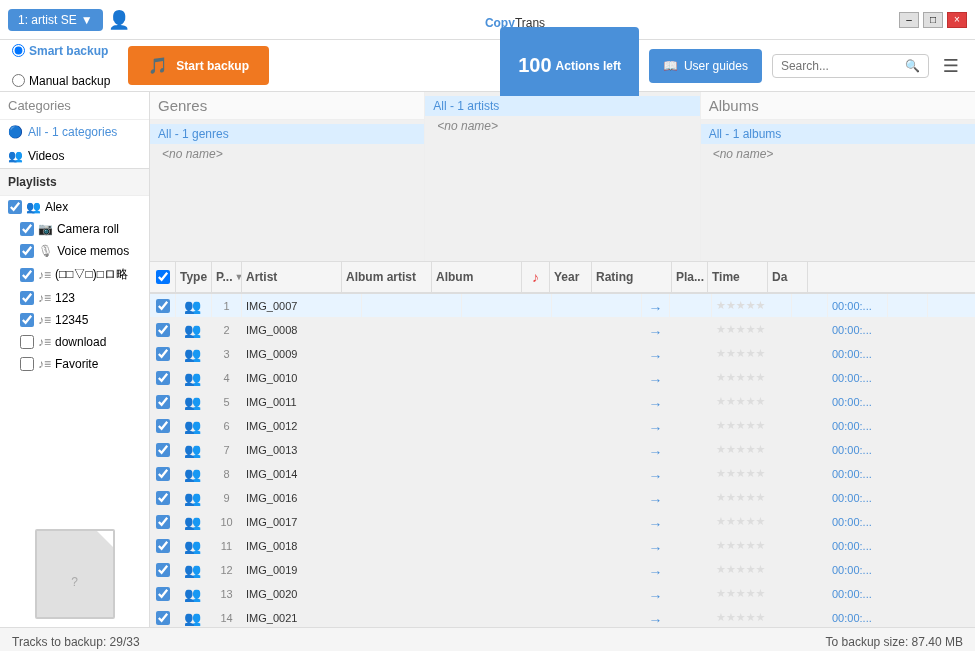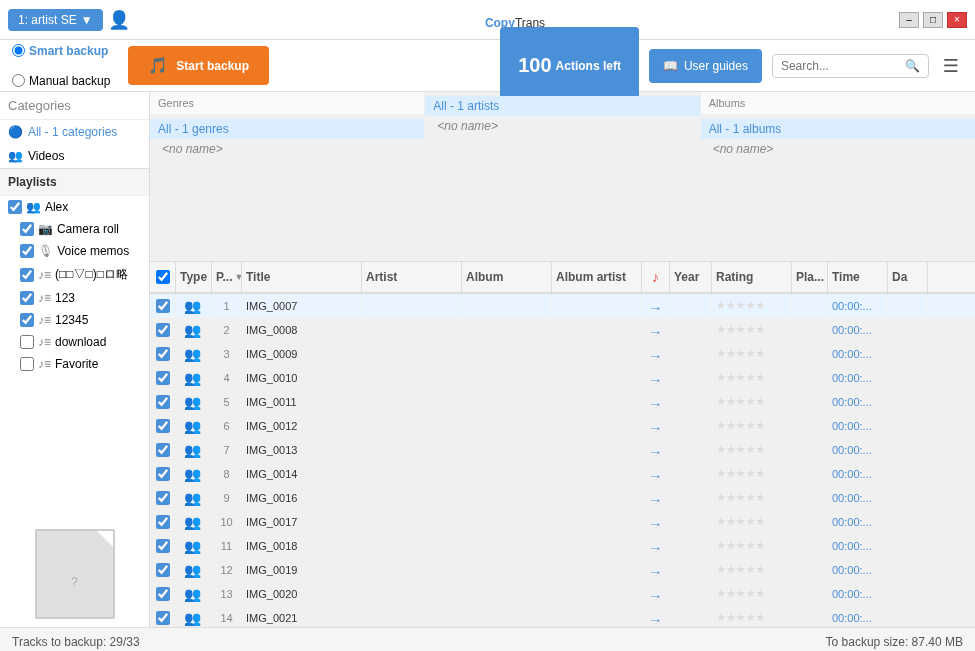--- a/index.html
+++ b/index.html
@@ -88,21 +88,21 @@
     }
     .unknown-file-icon::before {
       content: ''; position: absolute; top: 0; right: 0;
       width: 0; height: 0;
       border-left: 16px solid transparent;
       border-top: 16px solid #fff;
     }
     .cat-panels { display: flex; height: 170px; border-bottom: 1px solid #ddd; }
     .cat-panel { flex: 1; border-right: 1px solid #eee; display: flex; flex-direction: column; }
     .cat-panel:last-child { border-right: none; }
-    .cat-panel-header { padding: 5px 8px; font-size: 11px; color: #888; border-bottom: 1px solid #eee; background: #fafafa; }
+    .cat-panel-header { padding: 5px 8px; font-size: 15px; color: #888; border-bottom: 1px solid #eee; background: #fafafa; }
     .cat-panel-list { padding: 4px 0; }
     .cat-panel-item { padding: 3px 8px; cursor: pointer; }
     .cat-panel-item.active { background: #dbeeff; color: #4a90d9; }
     .cat-panel-item.sub { color: #888; padding-left: 12px; font-style: italic; }
 
     
     .table-area { flex: 1; display: flex; flex-direction: column; overflow: hidden; }
     .table-header {
       display: flex; align-items: center; background: #f5f5f5;
       border-bottom: 2px solid #ddd; height: 32px; position: sticky; top: 0;
@@ -315,31 +315,28 @@
         <div class="th check">
           <input type="checkbox" checked="" style="width: 14px; height: 14px;">
         </div>
         <div class="th type">
             <span>Type</span>
           </div>
         <div class="th num">
             <span>P...</span>
             <span class="sort-arrow">▼</span>
           </div>
-        <div class="th title">
-            <span>Title</span>
-          </div>
         <div class="th artist">
             <span>Artist</span>
           </div>
+        <div class="th album-artist">
+            <span>Album artist</span>
+          </div>
         <div class="th album">
             <span>Album</span>
-          </div>
-        <div class="th album-artist">
-            <span>Album artist</span>
           </div>
         <div class="th icon-col" style="color:#e84040;font-size:14px;">♪</div>
         <div class="th year">
             <span>Year</span>
           </div>
         <div class="th rating">
             <span>Rating</span>
           </div>
         <div class="th playlist">
             <span>Pla...</span>

